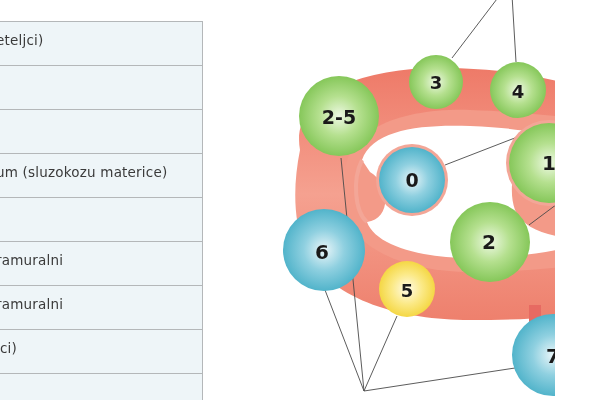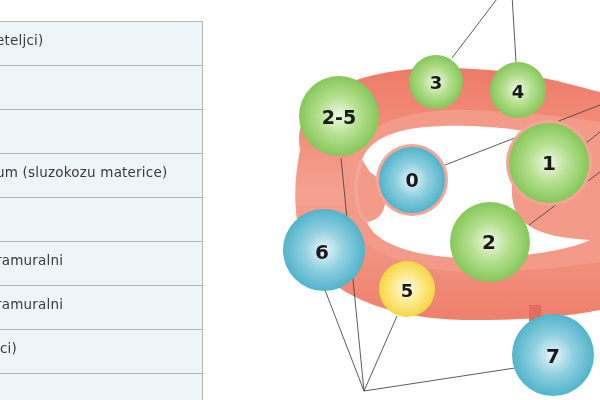--- a/index.html
+++ b/index.html
@@ -6,24 +6,25 @@
       margin: 0;
       padding: 0;
       width: 600px;
       height: 400px;
       overflow: hidden;
       background: #ffffff;
       font-family: "DejaVu Sans", sans-serif;
     }
     .stage {
       position: relative;
-      width: 600px;
+      width: 546px;
       height: 400px;
       overflow: hidden;
       background: #ffffff;
+      padding-left: 9px;
     }
     
     .legend-table {
       position: absolute;
       left: -4px;
       top: 21px;
       width: 207px;
       border-collapse: collapse;
       background: #eef5f8;
     }

